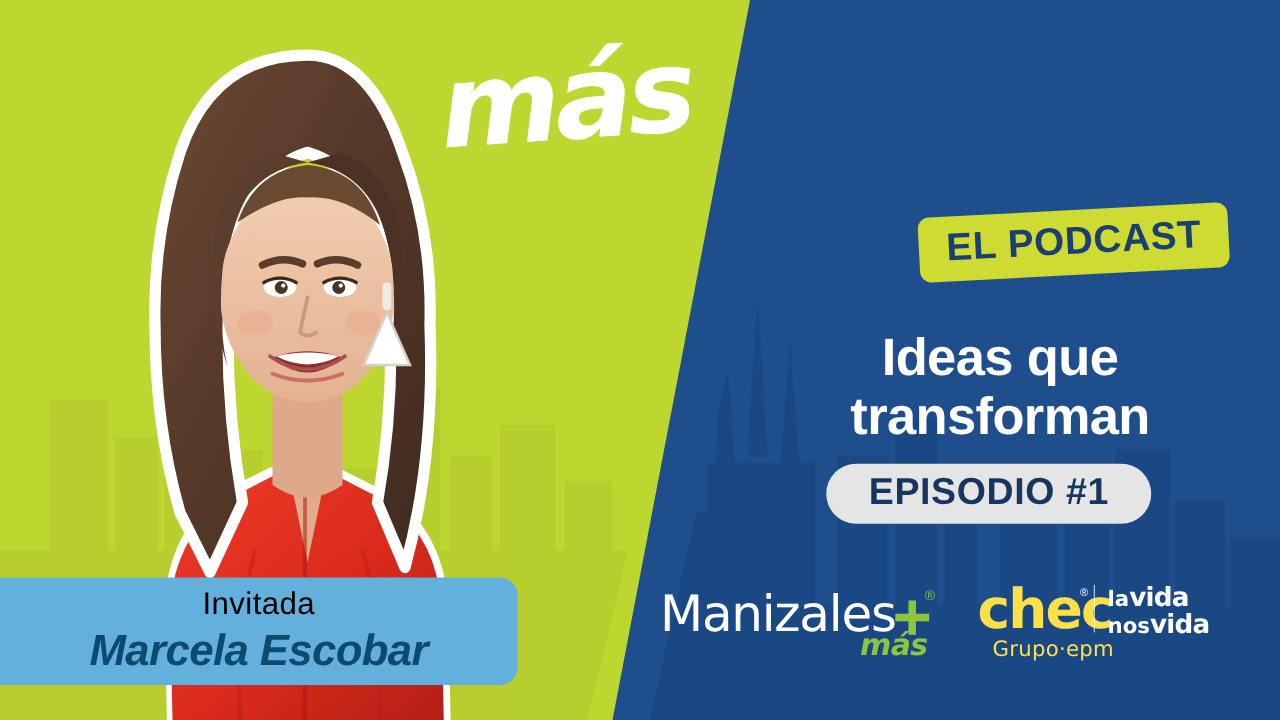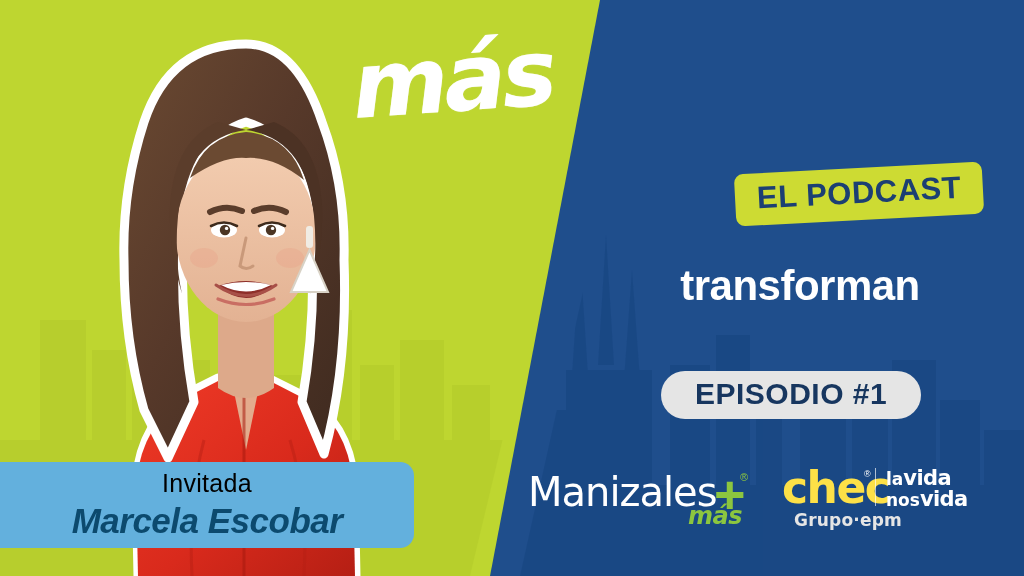--- a/index.html
+++ b/index.html
@@ -226,23 +226,23 @@
     color:#ffffff;
     line-height:1.02;
     font-family:"DejaVu Sans", sans-serif;
   }
   .chec-tag .row { display:flex; align-items:baseline; }
   .chec-tag .sm { font-size:17px; font-weight:700; }
   .chec-tag .bg { font-size:21px; font-weight:700; letter-spacing:-.6px; }
   .chec-grupo {
     position:absolute;
     left:12px; top:44px;
-    color:#e5e5e5;
+    color:#fde047;
     font-size:17px;
-    font-weight:700;
+    font-weight:400;
     letter-spacing:.2px;
     font-family:"DejaVu Sans", sans-serif;
   }
 </style>
 </head>
 <body>
 
 <div id="poster">
 
   <div class="bg-blue"></div>
@@ -284,20 +284,21 @@
       <rect x="452" y="185" width="38" height="191"></rect>
       <rect x="0" y="240" width="600" height="136"></rect>
     </g>
   </svg>
 
   <div class="mas-script">más</div>
 
   <div class="podcast-badge">EL PODCAST</div>
 
   <div class="tagline">
+    <span class="l1">Ideas que</span>
     <span class="l2">transforman</span>
   </div>
 
   <div class="episodio-pill">EPISODIO #1</div>
 
   <div class="photo-wrap">
     <svg class="photo-svg" viewBox="0 0 420 566" preserveAspectRatio="xMidYMax meet">
       <defs>
         <linearGradient id="hairG" x1="0" y1="0" x2="1" y2="1">
           <stop offset="0%" stop-color="#6b4a32"></stop>

